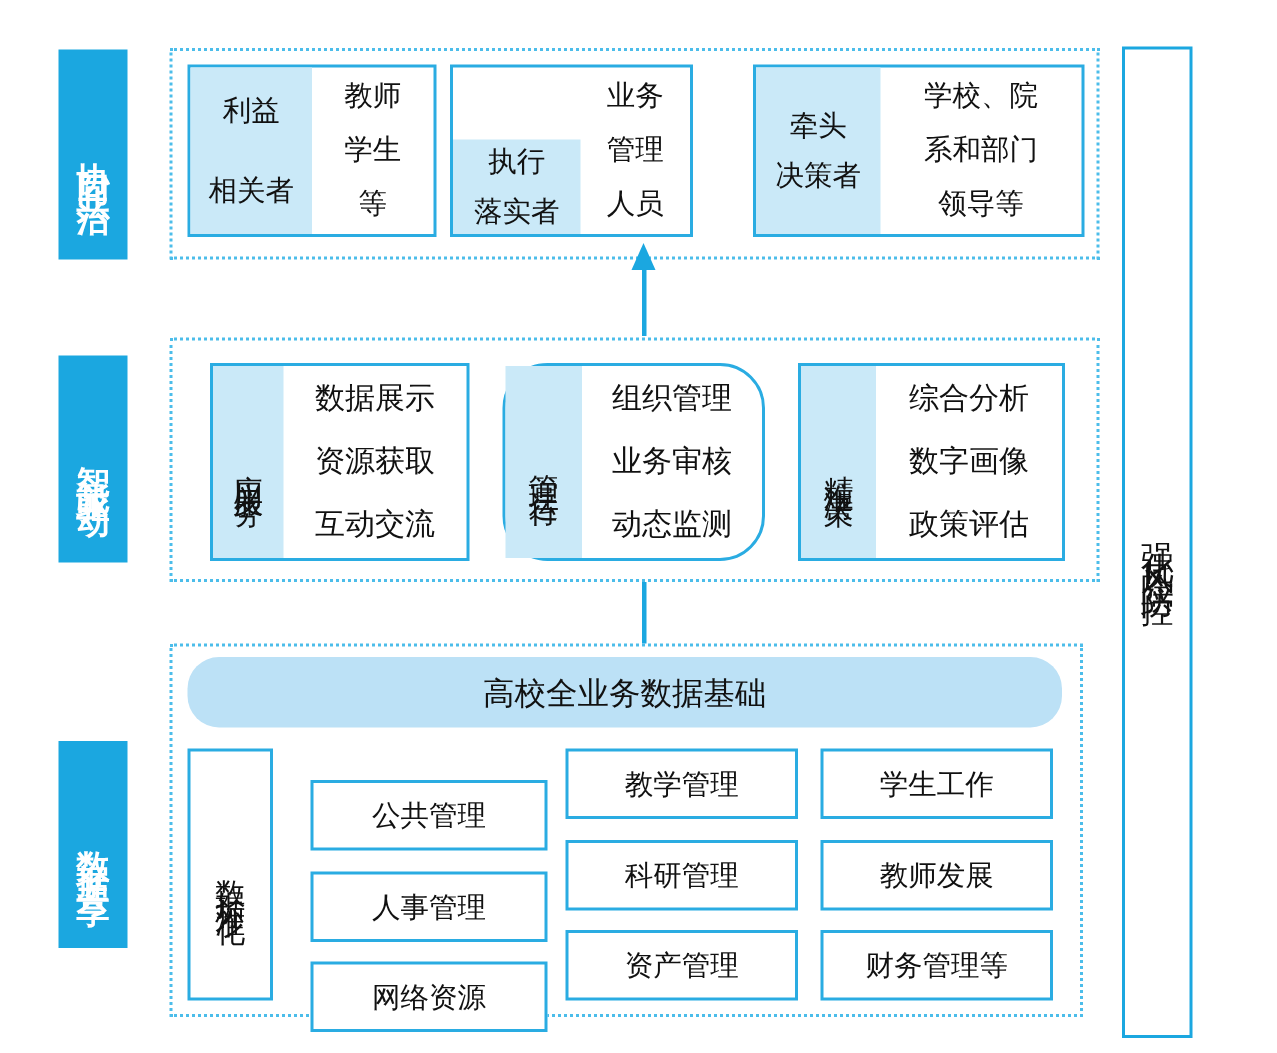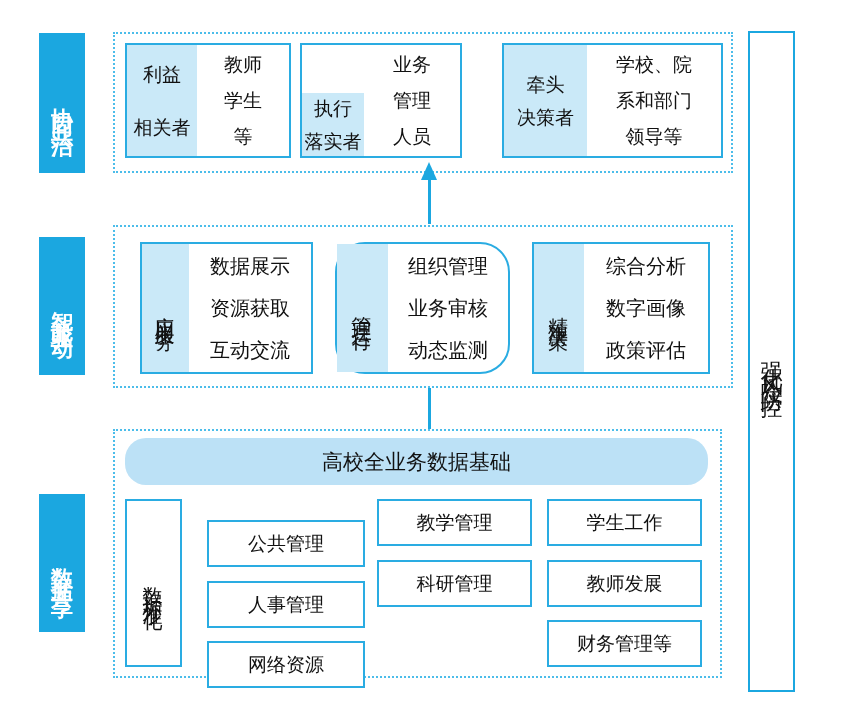--- a/index.html
+++ b/index.html
@@ -43,22 +43,22 @@
   .dashed{position:absolute;border:2px dotted var(--dash);background:#fff;}
   .sec-top{left:113px;top:32px;width:620px;height:141px;}
   .sec-mid{left:113px;top:225px;width:620px;height:163px;}
   .sec-bottom{left:113px;top:429px;width:609px;height:249px;}
   
   .role-box{position:absolute;top:9px;height:115px;border:2px solid var(--border);display:flex;background:#fff;}
   .rb1{left:10px;width:166px;}
   .rb2{left:185px;width:162px;}
   .rb3{left:387px;width:221px;}
   .role-cell{background:var(--light);display:flex;flex-direction:column;justify-content:center;align-items:center;font-size:19px;line-height:33px;}
-  .rb1 .role-cell{width:70px;gap:20px;}
-  .rb2 .role-cell{width:62px;margin-top:48px;}
+  .rb1 .role-cell{width:81px;gap:20px;}
+  .rb2 .role-cell{width:85px;margin-top:48px;}
   .rb3 .role-cell{width:83px;}
   .member-cell{flex:1;display:flex;flex-direction:column;justify-content:center;align-items:center;font-size:19px;line-height:36px;}
   
   .svc-box{position:absolute;top:15px;height:132px;border:2px solid var(--border);display:flex;background:#fff;}
   .sb1{left:25px;width:173px;}
   .sb2{left:220px;width:175px;border-radius:30px;}
   .sb3{left:417px;width:178px;}
   .svc-cat{background:var(--light);display:flex;align-items:center;justify-content:center;}
   .sb1 .svc-cat{width:47px;}
   .sb2 .svc-cat{width:51px;}
@@ -195,16 +195,17 @@
     <div class="std-box">
       <span>数据标准化</span>
     </div>
     <div class="grid-cell gc-c1 gc-r1">公共管理</div>
     <div class="grid-cell gc-c2 gc-r1">教学管理</div>
     <div class="grid-cell gc-c3 gc-r1">学生工作</div>
     <div class="grid-cell gc-c1 gc-r2">人事管理</div>
     <div class="grid-cell gc-c2 gc-r2">科研管理</div>
     <div class="grid-cell gc-c3 gc-r2">教师发展</div>
     <div class="grid-cell gc-c1 gc-r3">网络资源</div>
+    <div class="grid-cell gc-c2 gc-r3">资产管理</div>
     <div class="grid-cell gc-c3 gc-r3">财务管理等</div>
   </div>
 
 </div>
 
 </body></html>

